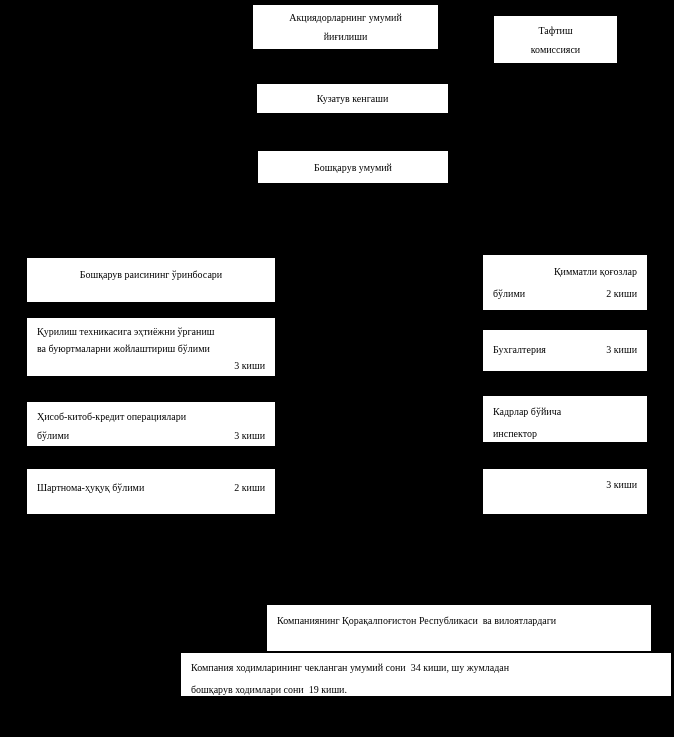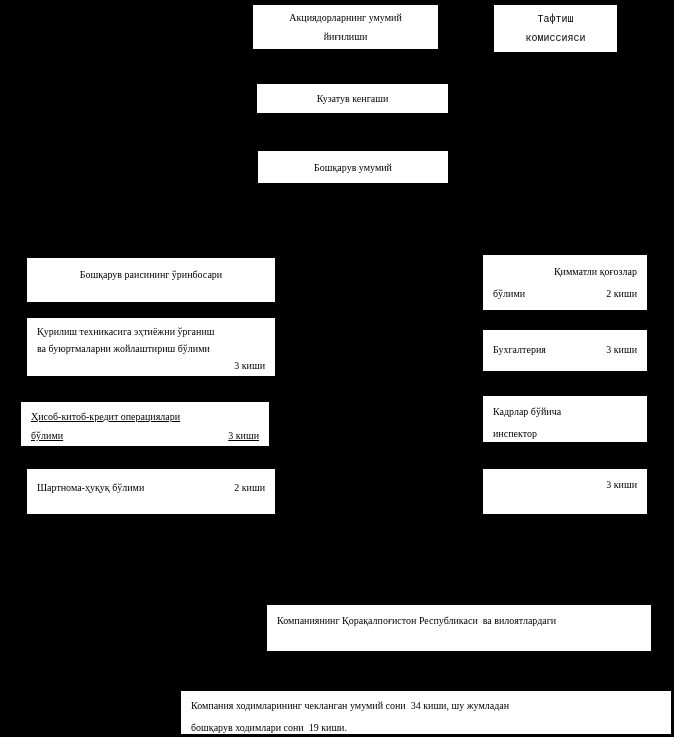--- a/index.html
+++ b/index.html
@@ -50,21 +50,21 @@
 </head>
 <body>
 
 <div class="canvas">
 
   <div class="box center lh19" style="left:252px; top:4px; width:187px; height:46px; padding-top:3px;">
     <div class="line">Акциядорларнинг умумий</div>
     <div class="line">йиғилиши</div>
   </div>
 
-  <div class="box center lh19" style="left:493px; top:4px; width:125px; height:49px; padding-top:5px;font-family:Liberation Mono, monospace;">
+  <div class="box center lh19" style="left:493px; top:15px; width:125px; height:49px; padding-top:5px;">
     <div class="line">Тафтиш</div>
     <div class="line">комиссияси</div>
   </div>
 
   <div class="box vcenter" style="left:256px; top:83px; width:193px; height:31px;">
     <div class="line">Кузатув кенгаши</div>
   </div>
 
   <div class="box vcenter" style="left:257px; top:150px; width:192px; height:34px;">
     <div class="line">Бошқарув умумий</div>
@@ -73,21 +73,21 @@
   <div class="box center lh19" style="left:26px; top:257px; width:250px; height:46px; padding-top:7px;">
     <div class="line">Бошқарув раисининг ўринбосари</div>
   </div>
 
   <div class="box pad lh17" style="left:26px; top:317px; width:250px; height:60px;">
     <div class="line">Қурилиш техникасига эҳтиёжни ўрганиш</div>
     <div class="line">ва буюртмаларни жойлаштириш бўлими</div>
     <div class="line right">3 киши</div>
   </div>
 
-  <div class="box pad lh19" style="left:20px; top:401px; width:250px; height:46px;text-decoration:underline;">
+  <div class="box pad lh19" style="left:26px; top:401px; width:250px; height:46px;">
     <div class="line">Ҳисоб-китоб-кредит операциялари</div>
     <div class="row">
       <span class="line">бўлими</span>
       <span class="line">3 киши</span>
     </div>
   </div>
 
   <div class="box lh19" style="left:26px; top:468px; width:250px; height:47px; padding:9px 10px 0 10px;">
     <div class="row">
       <span class="line">Шартнома-ҳуқуқ бўлими</span>
@@ -116,18 +116,18 @@
   </div>
 
   <div class="box lh22" style="left:482px; top:468px; width:166px; height:47px; padding:5px 10px 0 10px;">
     <div class="line right">3 киши</div>
   </div>
 
   <div class="box lh19" style="left:266px; top:604px; width:386px; height:48px; padding:6px 10px 0 10px;">
     <div class="line">Компаниянинг Қорақалпоғистон Республикаси  ва вилоятлардаги</div>
   </div>
 
-  <div class="box lh22" style="left:180px; top:690px; width:492px; height:45px; padding:4px 10px 0 10px;">
+  <div class="box lh22" style="left:180px; top:652px; width:492px; height:45px; padding:4px 10px 0 10px;">
     <div class="line">Компания ходимларининг чекланган умумий сони  34 киши, шу жумладан</div>
     <div class="line">бошқарув ходимлари сони  19 киши.</div>
   </div>
 
 </div>
 
 </body></html>

